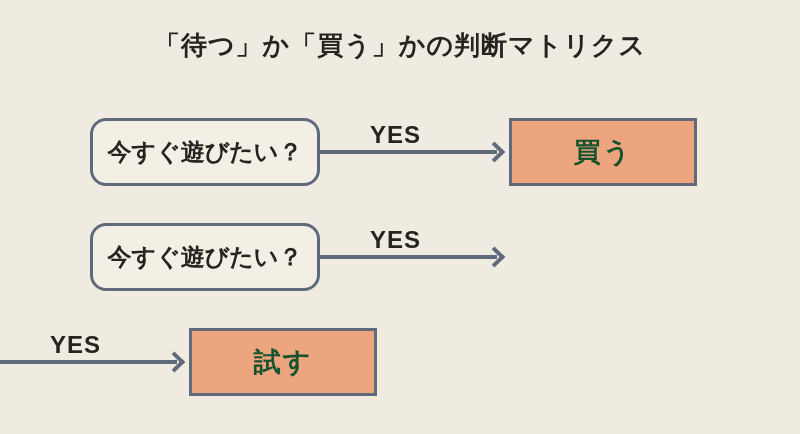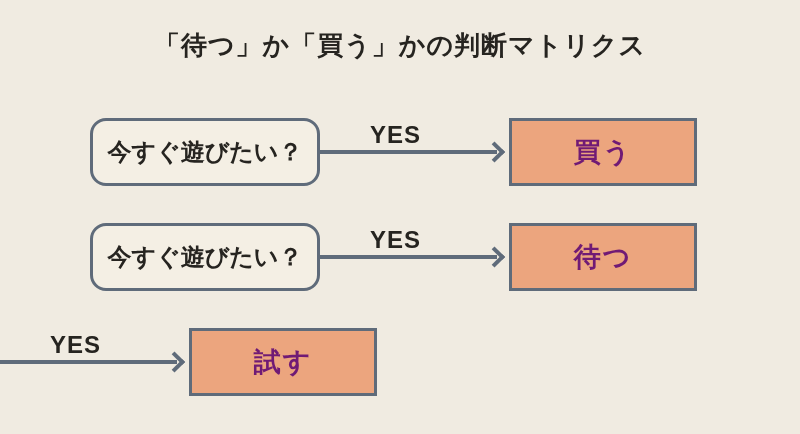--- a/index.html
+++ b/index.html
@@ -99,21 +99,21 @@
     width: 188px;
     height: 68px;
     border: 3px solid var(--slate);
     background: var(--orange);
     display: flex;
     align-items: center;
     justify-content: center;
     font-size: 27px;
     font-weight: 700;
     letter-spacing: 2px;
-    color: #701a75;
+    color: #14532d;
   }
 </style>
 </head>
 <body>
 
 <div class="canvas">
 
   <h1 class="title">「待つ」か「買う」かの判断マトリクス</h1>
 
   <div class="rows">
@@ -134,23 +134,20 @@
 
     <div class="row">
       <div class="q-box">
         <span>今すぐ遊びたい？</span>
       </div>
       <div class="arrow-zone">
         <span class="yes-label">YES</span>
         <div class="arrow-line"></div>
         <div class="arrow-head"></div>
       </div>
-      <div class="r-box">
-        <span>待つ</span>
-      </div>
     </div>
 
     <div class="row">
       <div class="arrow-zone">
         <span class="yes-label">YES</span>
         <div class="arrow-line"></div>
         <div class="arrow-head"></div>
       </div>
       <div class="r-box">
         <span>試す</span>

